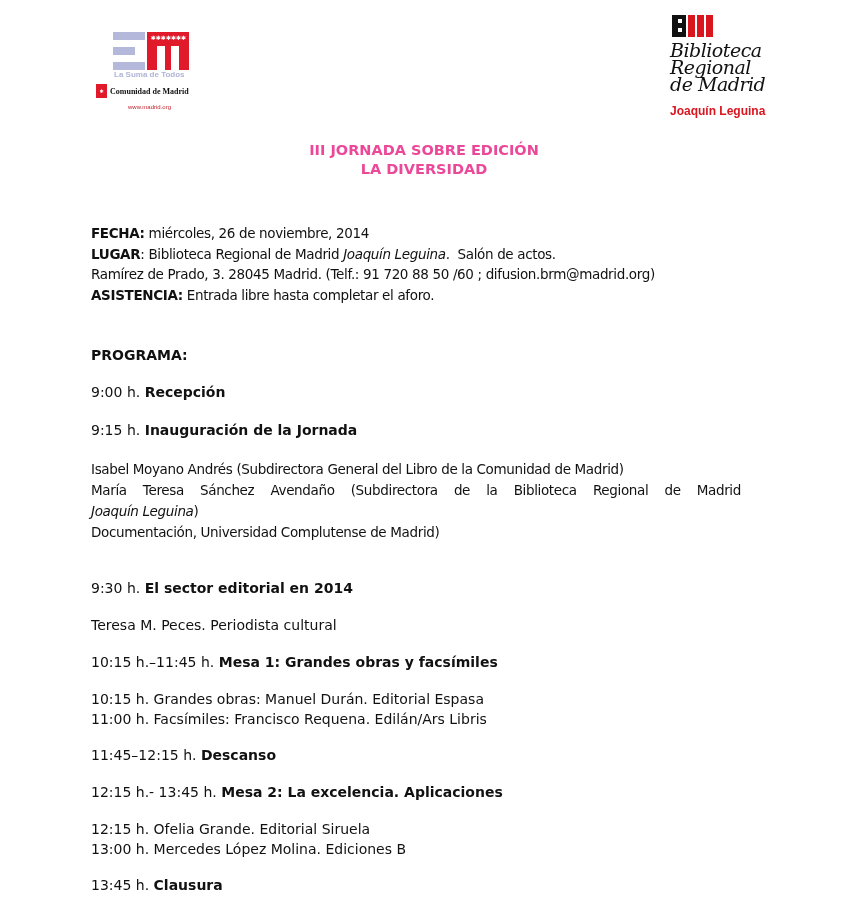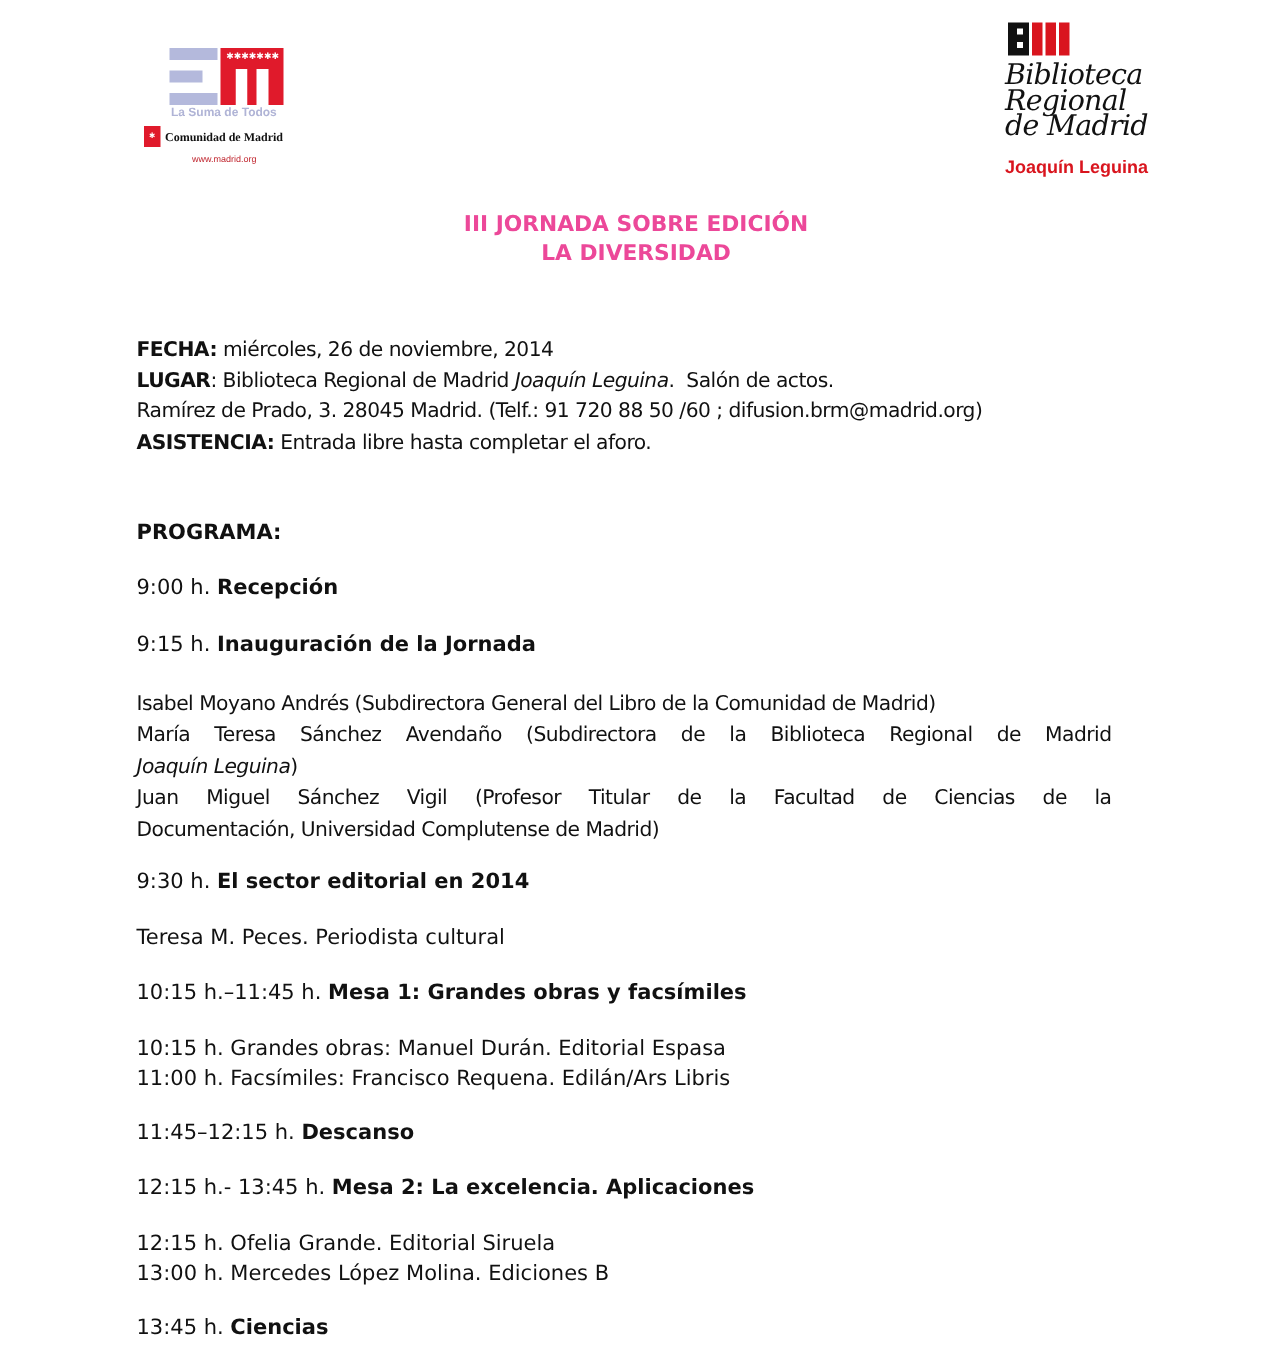--- a/index.html
+++ b/index.html
@@ -95,21 +95,20 @@
 <div class="prog" style="top:347px;"><b>PROGRAMA:</b></div>
 
 <div class="prog" style="top:384px;"><span style="white-space:pre;">9:00 h. </span><b>Recepción</b></div>
 
 <div class="prog" style="top:422px;"><span style="white-space:pre;">9:15 h. </span><b>Inauguración de la Jornada</b></div>
 
 <div class="people">
   <div>Isabel Moyano Andrés (Subdirectora General del Libro de la Comunidad de Madrid)</div>
   <div class="justify-full">María Teresa Sánchez Avendaño (Subdirectora de la Biblioteca Regional de Madrid</div>
   <div><i>Joaquín Leguina</i><span>)</span></div>
-  <div class="justify-full">Juan Miguel Sánchez Vigil (Profesor Titular de la Facultad de Ciencias de la</div>
   <div>Documentación, Universidad Complutense de Madrid)</div>
 </div>
 
 <div class="prog" style="top:580px;"><span style="white-space:pre;">9:30 h. </span><b>El sector editorial en 2014</b></div>
 
 <div class="prog" style="top:617px;">Teresa M. Peces. Periodista cultural</div>
 
 <div class="prog" style="top:654px;"><span style="white-space:pre;">10:15 h.–11:45 h. </span><b>Mesa 1: Grandes obras y facsímiles</b></div>
 
 <div class="sub-lines" style="top:690px;">
@@ -119,13 +118,13 @@
 
 <div class="prog" style="top:747px;"><span style="white-space:pre;">11:45–12:15 h. </span><b>Descanso</b></div>
 
 <div class="prog" style="top:784px;"><span style="white-space:pre;">12:15 h.- 13:45 h. </span><b>Mesa 2: La excelencia. Aplicaciones</b></div>
 
 <div class="sub-lines" style="top:820px;">
   <div>12:15 h. Ofelia Grande. Editorial Siruela</div>
   <div>13:00 h. Mercedes López Molina. Ediciones B</div>
 </div>
 
-<div class="prog" style="top:877px;"><span style="white-space:pre;">13:45 h. </span><b>Ciencias</b></div>
+<div class="prog" style="top:877px;"><span style="white-space:pre;">13:45 h. </span><b>Clausura</b></div>
 
 </body></html>

